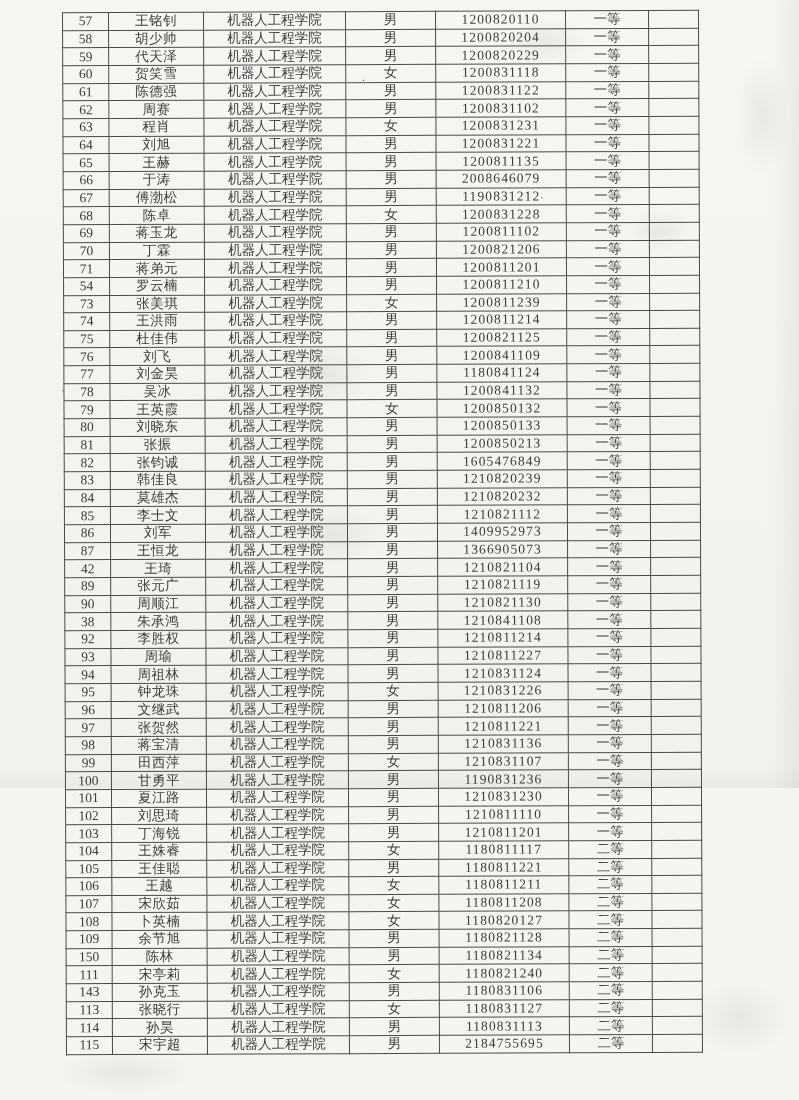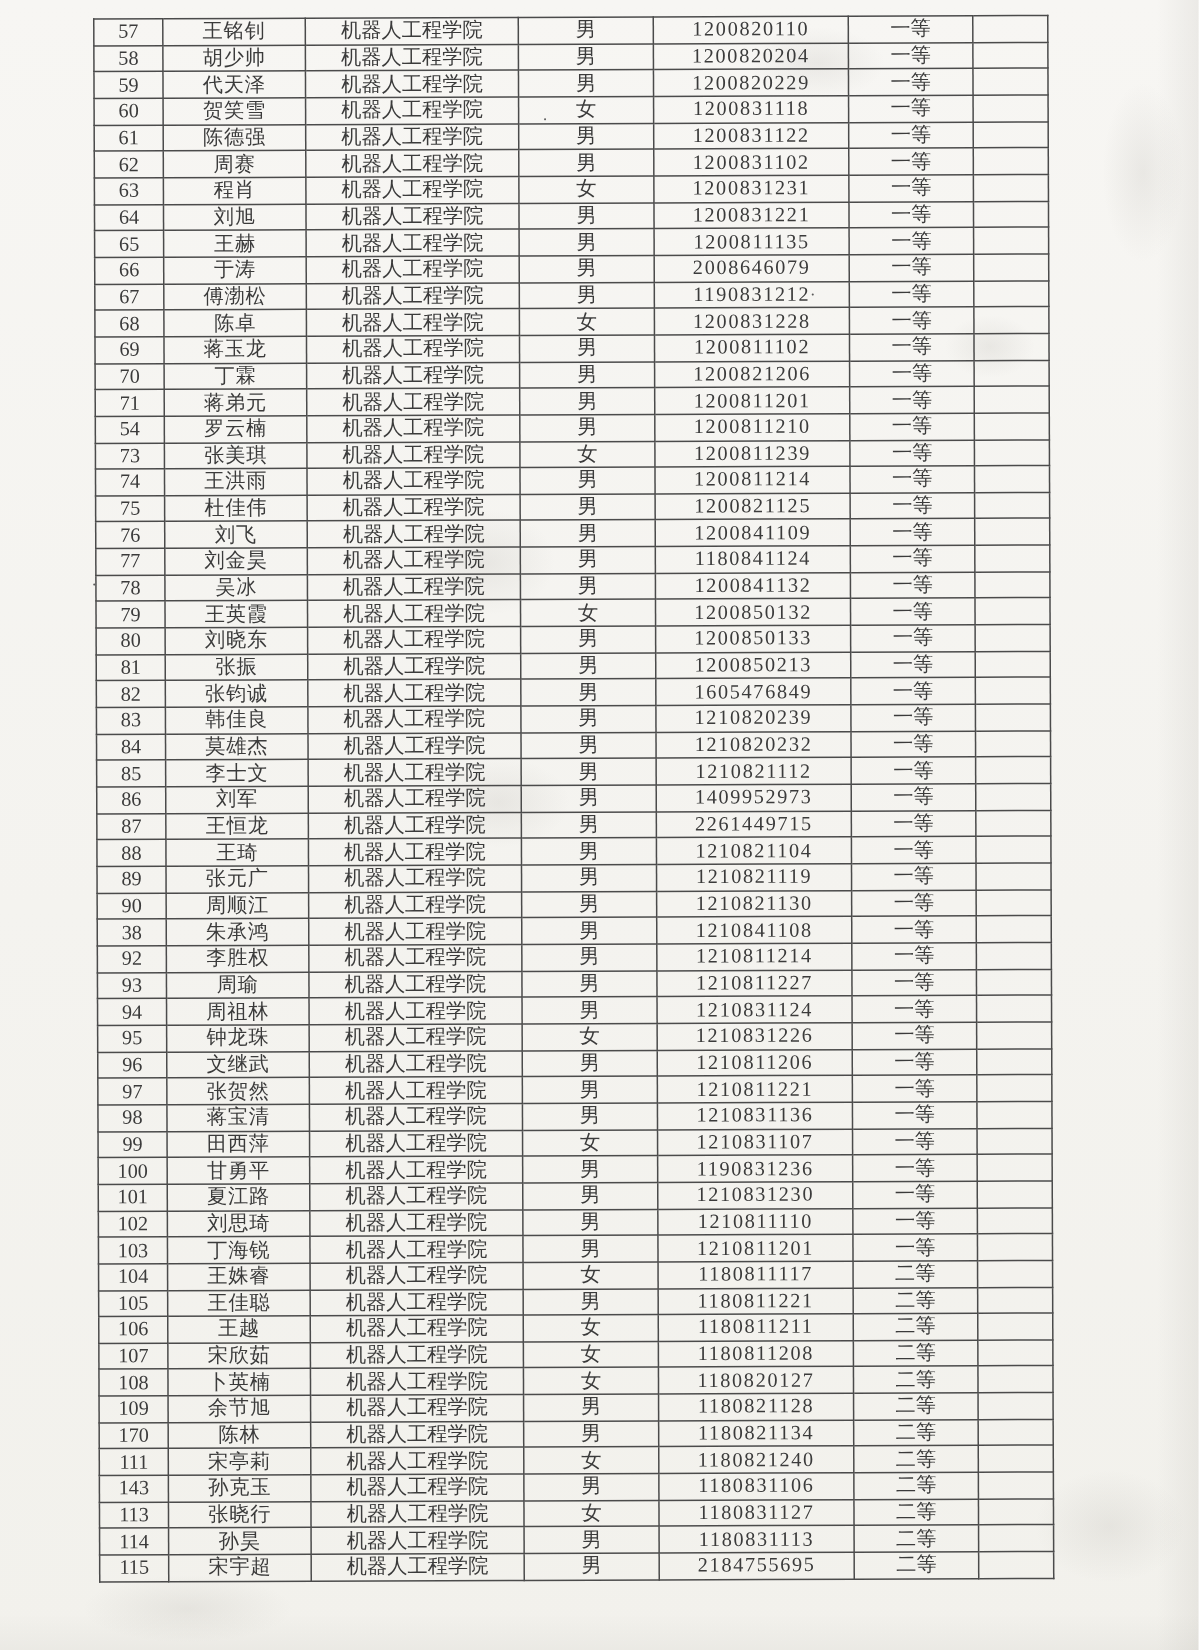--- a/index.html
+++ b/index.html
@@ -3,21 +3,21 @@
 <meta charset="utf-8">
 <title>Document</title>
 <style>
   html,body{margin:0;padding:0;}
   body{
     width:799px;height:1100px;overflow:hidden;
     background:#f5f4f1;
     font-family:"Liberation Serif","DejaVu Serif",serif;
   }
   .page{
-    position:relative;width:799px;height:1100px;
+    position:relative;width:799px;height:788px;
     background:linear-gradient(180deg,#f7f6f3 0%,#f4f3ef 55%,#f2f1ec 100%);
     font-family:Liberation Serif, serif;
   }
   .edge-shade-right{
     position:absolute;top:0;right:0;width:28px;height:100%;
     background:linear-gradient(270deg,rgba(150,145,138,0.12),rgba(150,145,138,0));
     pointer-events:none;
   }
   .edge-shade-bottom{
     position:absolute;bottom:0;left:0;width:100%;height:24px;
@@ -345,26 +345,26 @@
           <td class="c-gender">男</td>
           <td class="c-student_id">1409952973</td>
           <td class="c-award">一等</td>
           <td class="c-blank"></td>
         </tr>
         <tr>
           <td class="c-index">87</td>
           <td class="c-name">王恒龙</td>
           <td class="c-college">机器人工程学院</td>
           <td class="c-gender">男</td>
-          <td class="c-student_id">2261449715</td>
-          <td class="c-award">一等</td>
-          <td class="c-blank"></td>
-        </tr>
-        <tr>
-          <td class="c-index">88</td>
+          <td class="c-student_id">1366905073</td>
+          <td class="c-award">一等</td>
+          <td class="c-blank"></td>
+        </tr>
+        <tr>
+          <td class="c-index">42</td>
           <td class="c-name">王琦</td>
           <td class="c-college">机器人工程学院</td>
           <td class="c-gender">男</td>
           <td class="c-student_id">1210821104</td>
           <td class="c-award">一等</td>
           <td class="c-blank"></td>
         </tr>
         <tr>
           <td class="c-index">89</td>
           <td class="c-name">张元广</td>
@@ -548,21 +548,21 @@
         <tr>
           <td class="c-index">109</td>
           <td class="c-name">余节旭</td>
           <td class="c-college">机器人工程学院</td>
           <td class="c-gender">男</td>
           <td class="c-student_id">1180821128</td>
           <td class="c-award">二等</td>
           <td class="c-blank"></td>
         </tr>
         <tr>
-          <td class="c-index">170</td>
+          <td class="c-index">150</td>
           <td class="c-name">陈林</td>
           <td class="c-college">机器人工程学院</td>
           <td class="c-gender">男</td>
           <td class="c-student_id">1180821134</td>
           <td class="c-award">二等</td>
           <td class="c-blank"></td>
         </tr>
         <tr>
           <td class="c-index">111</td>
           <td class="c-name">宋亭莉</td>

